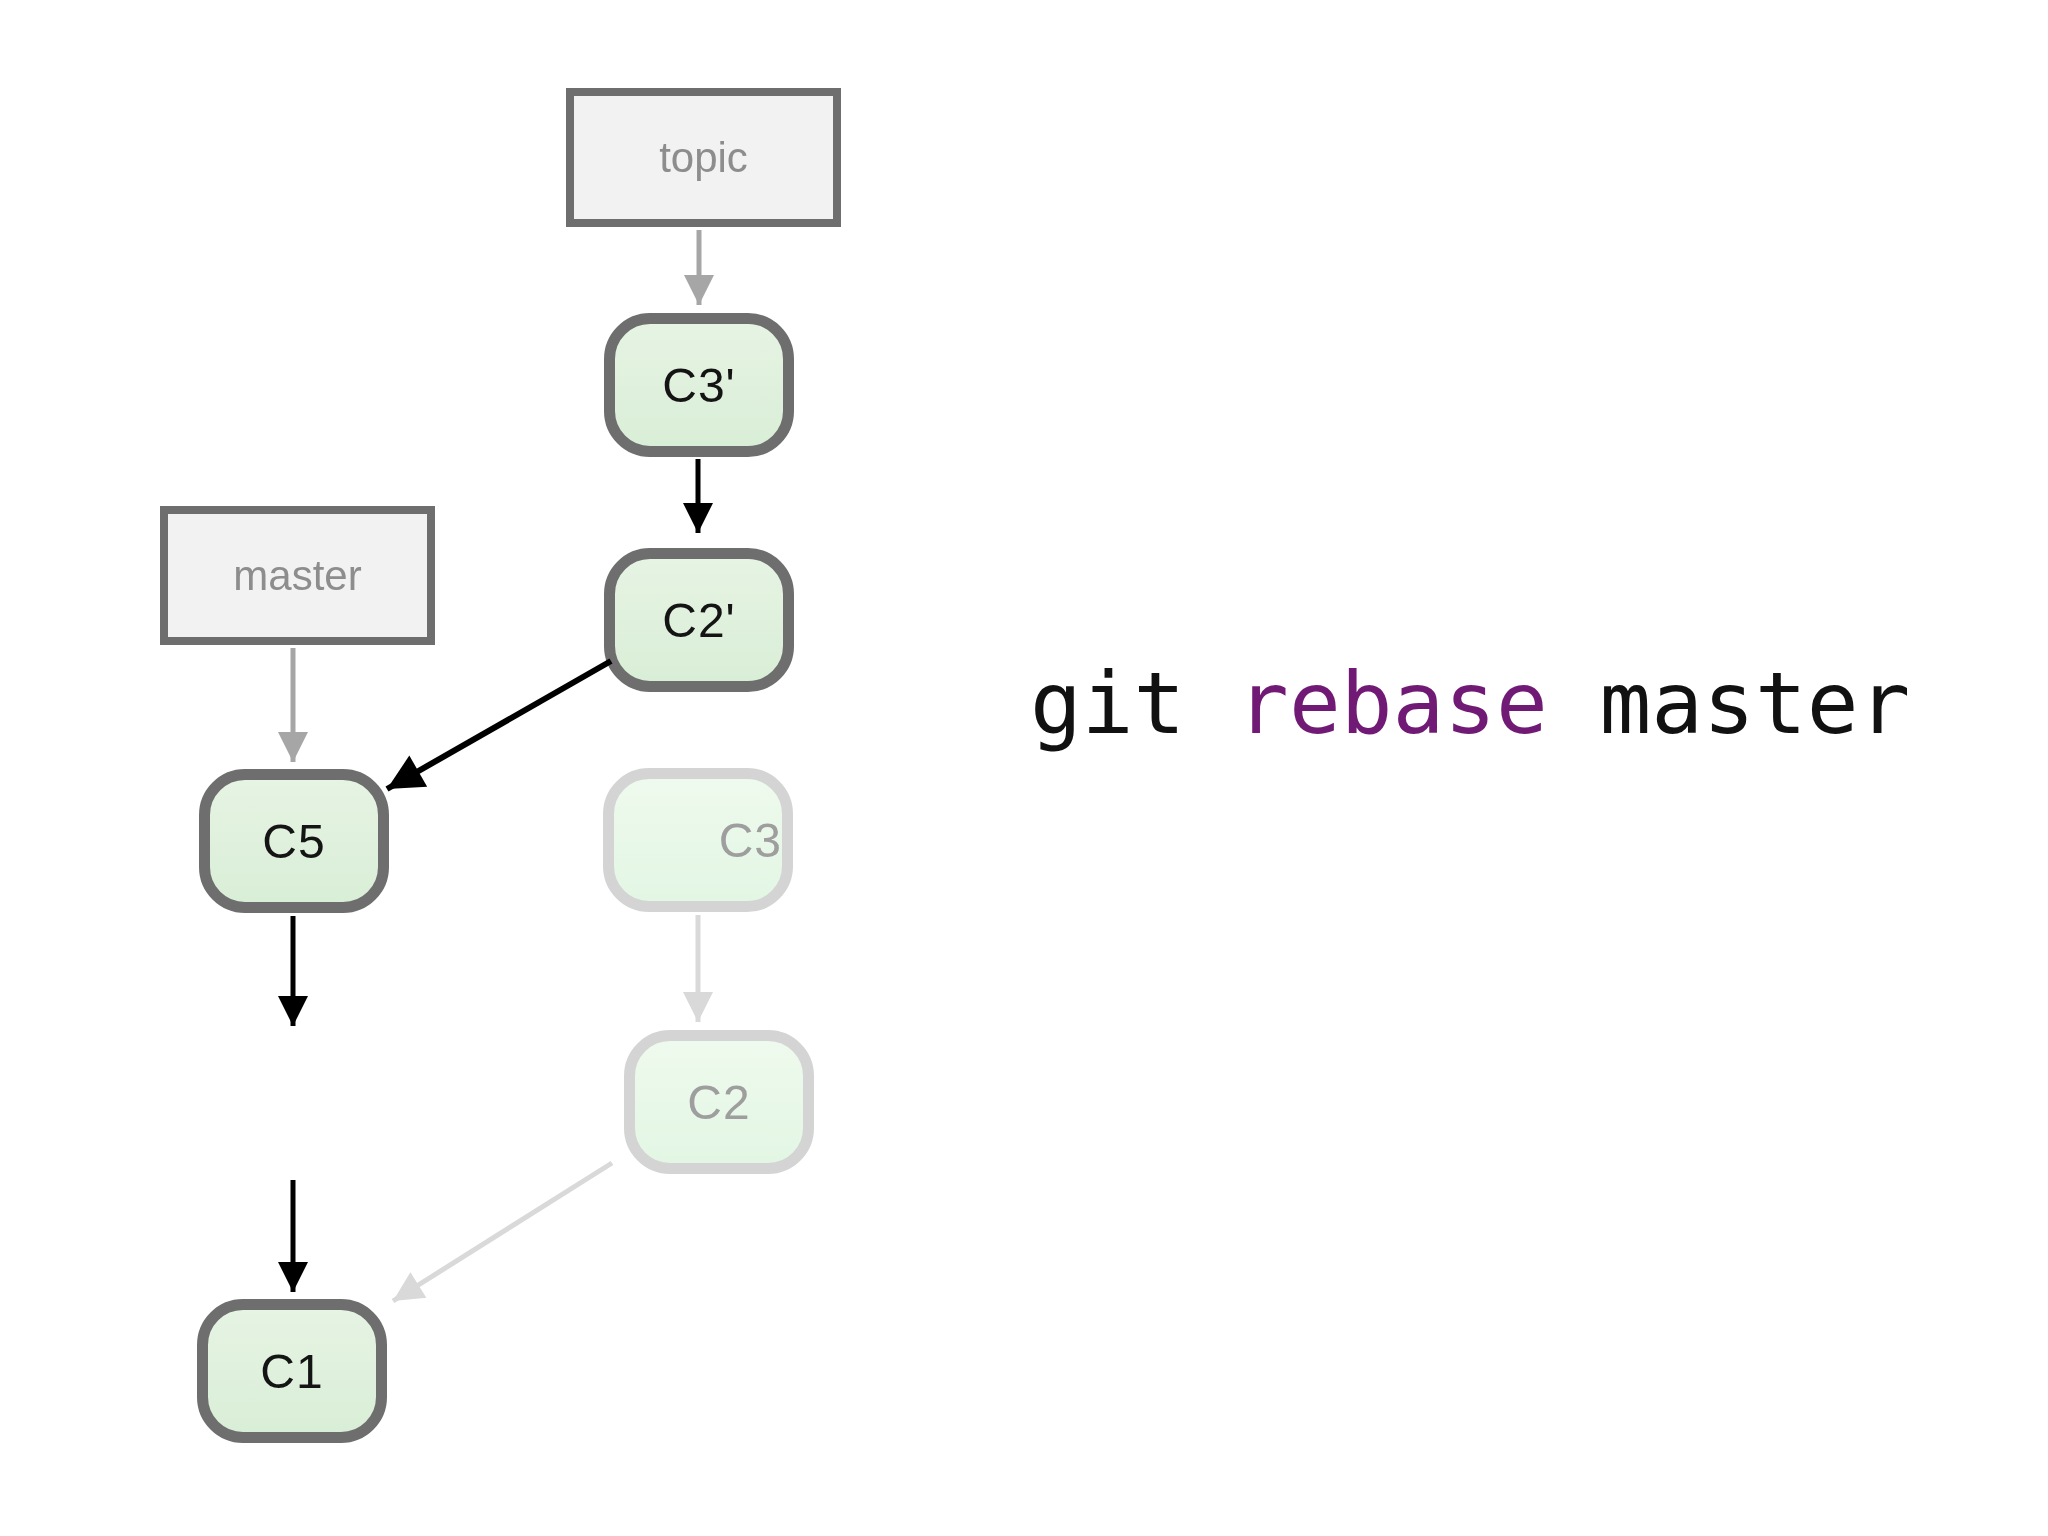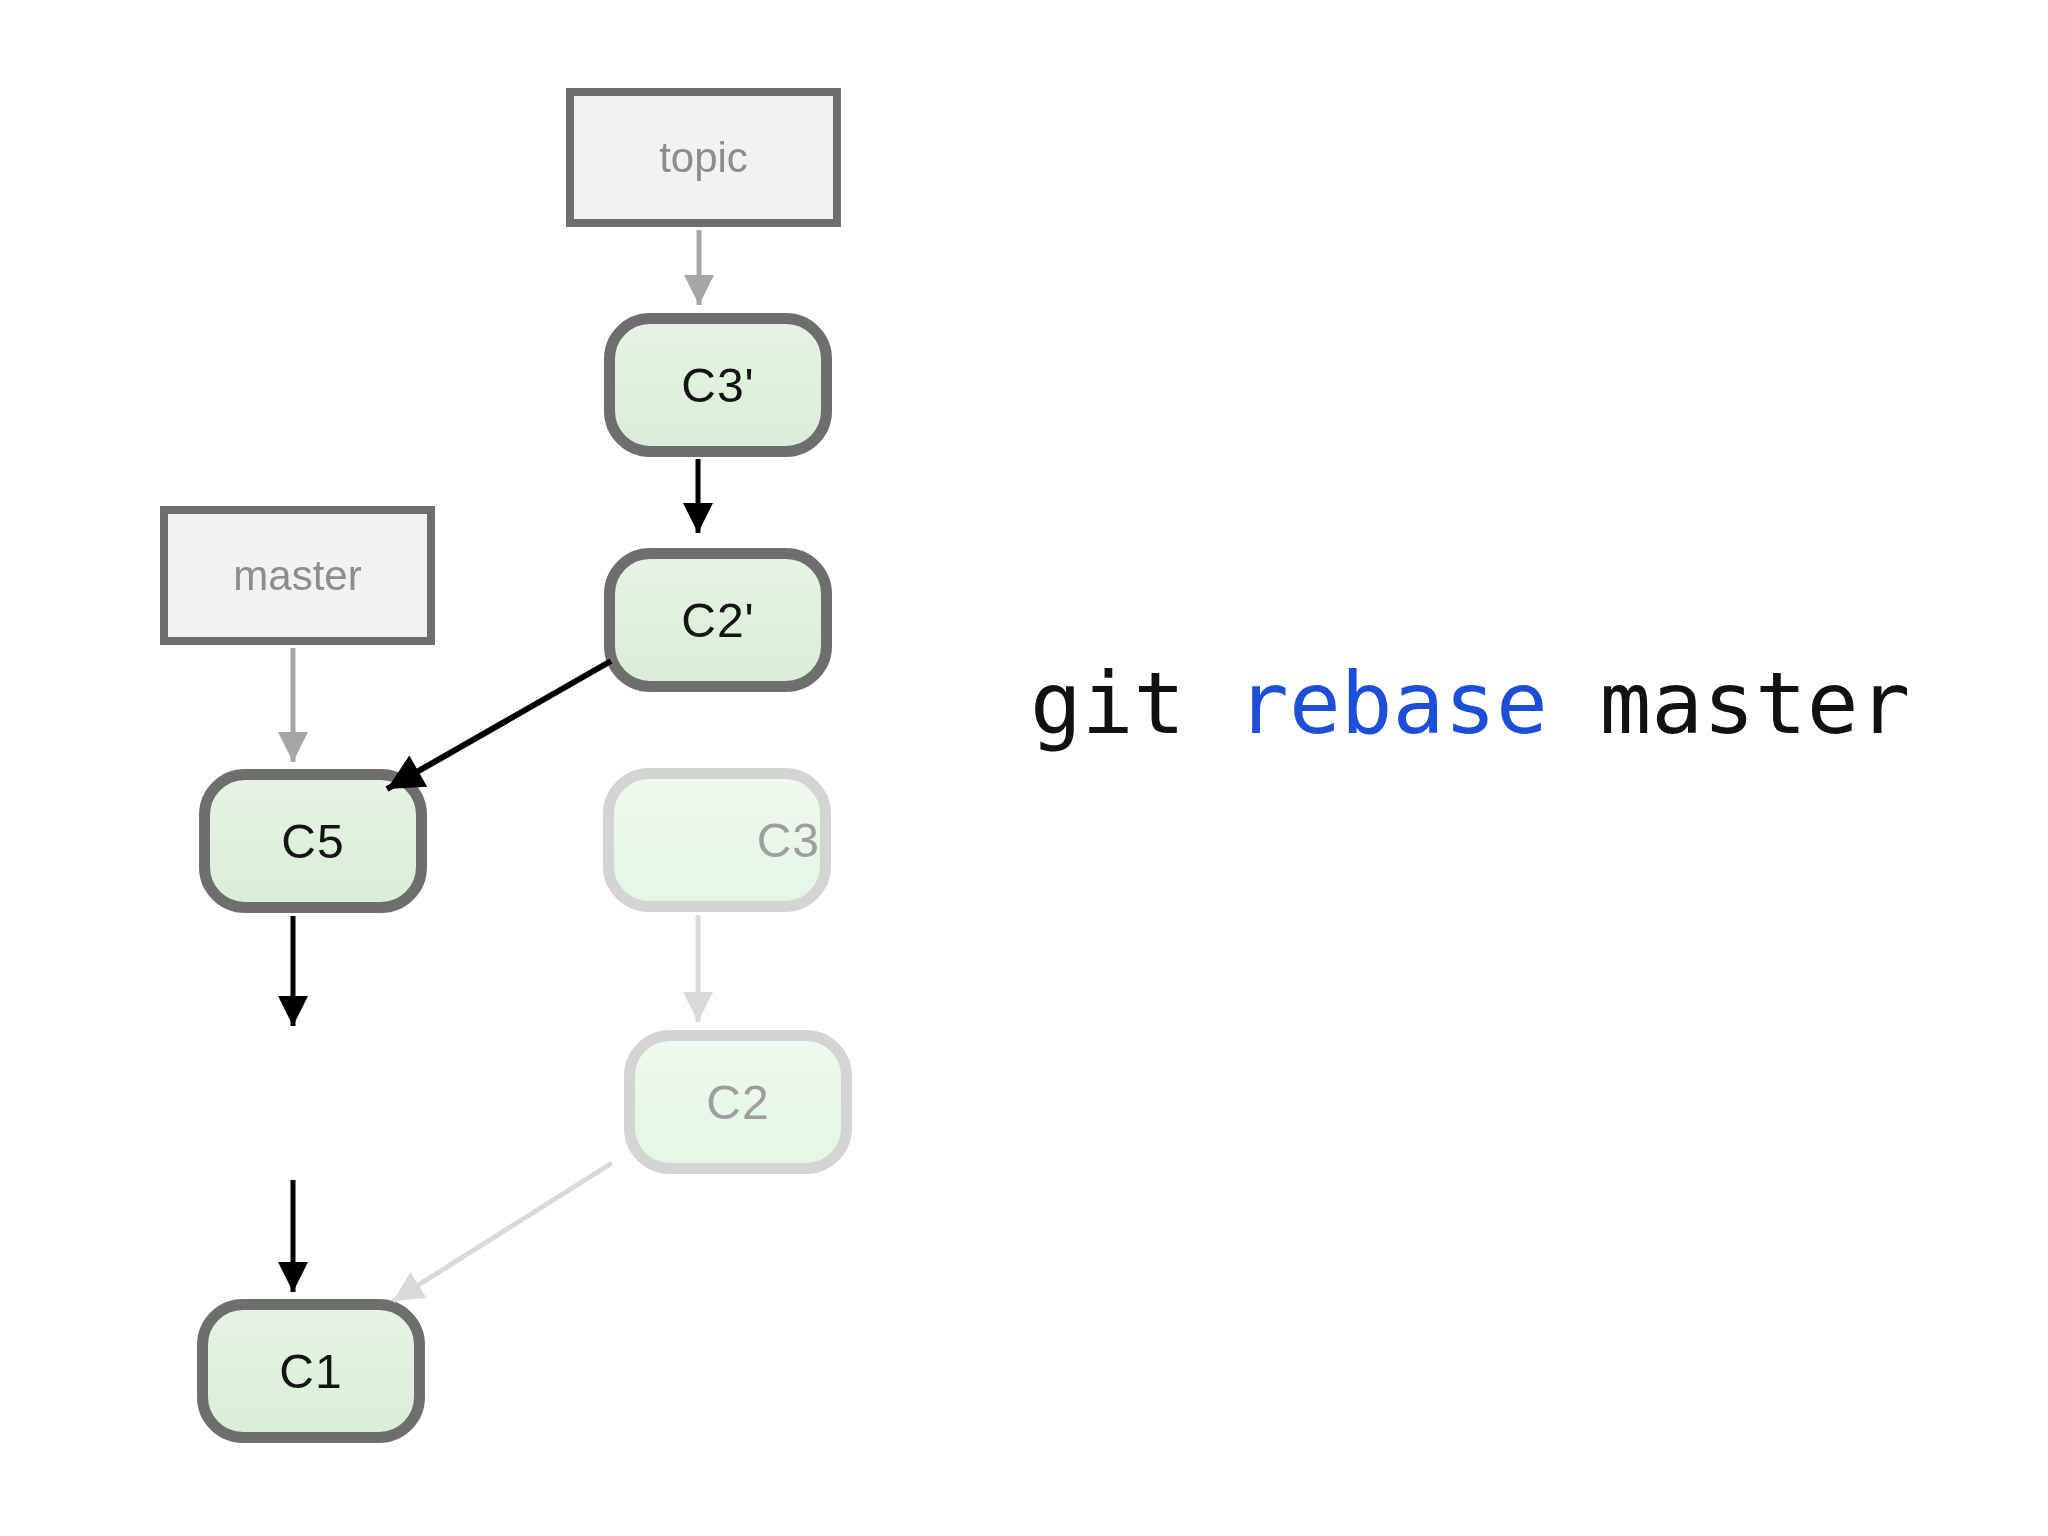--- a/index.html
+++ b/index.html
@@ -12,21 +12,21 @@
     width: 2048px;
     height: 1536px;
     background: #ffffff;
     overflow: hidden;
     font-family: "Liberation Sans", sans-serif;
   }
 
   
   .commit {
     position: absolute;
-    width: 228px;
+    width: 190px;
     height: 144px;
     box-sizing: border-box;
     border: 11px solid #6e6e6e;
     border-radius: 46px;
     background: linear-gradient(180deg, #e6f4e3 0%, #d9eed7 100%);
     display: flex;
     align-items: center;
     justify-content: center;
   }
   .commit .lbl {
@@ -73,21 +73,21 @@
     position: absolute;
     left: 1030px;
     top: 648px;
     font-family: "DejaVu Sans Mono", monospace;
     font-size: 86px;
     line-height: 110px;
     white-space: pre;
     color: #111111;
   }
   .command .hl {
-    color: #1d4ed8;
+    color: #701a75;
   }
 
   
   #node-c3p { left: 604px; top: 313px; }
   #node-c2p { left: 604px; top: 548px; }
   #node-c5  { left: 199px; top: 769px; }
   #node-c3f { left: 603px; top: 768px; justify-content: flex-end; }
   #node-c4  { left: 199px; top: 1033px; }
   #node-c2f { left: 604px; top: 1030px; margin-left: 20px; }
   #node-c1  { left: 197px; top: 1299px; }

